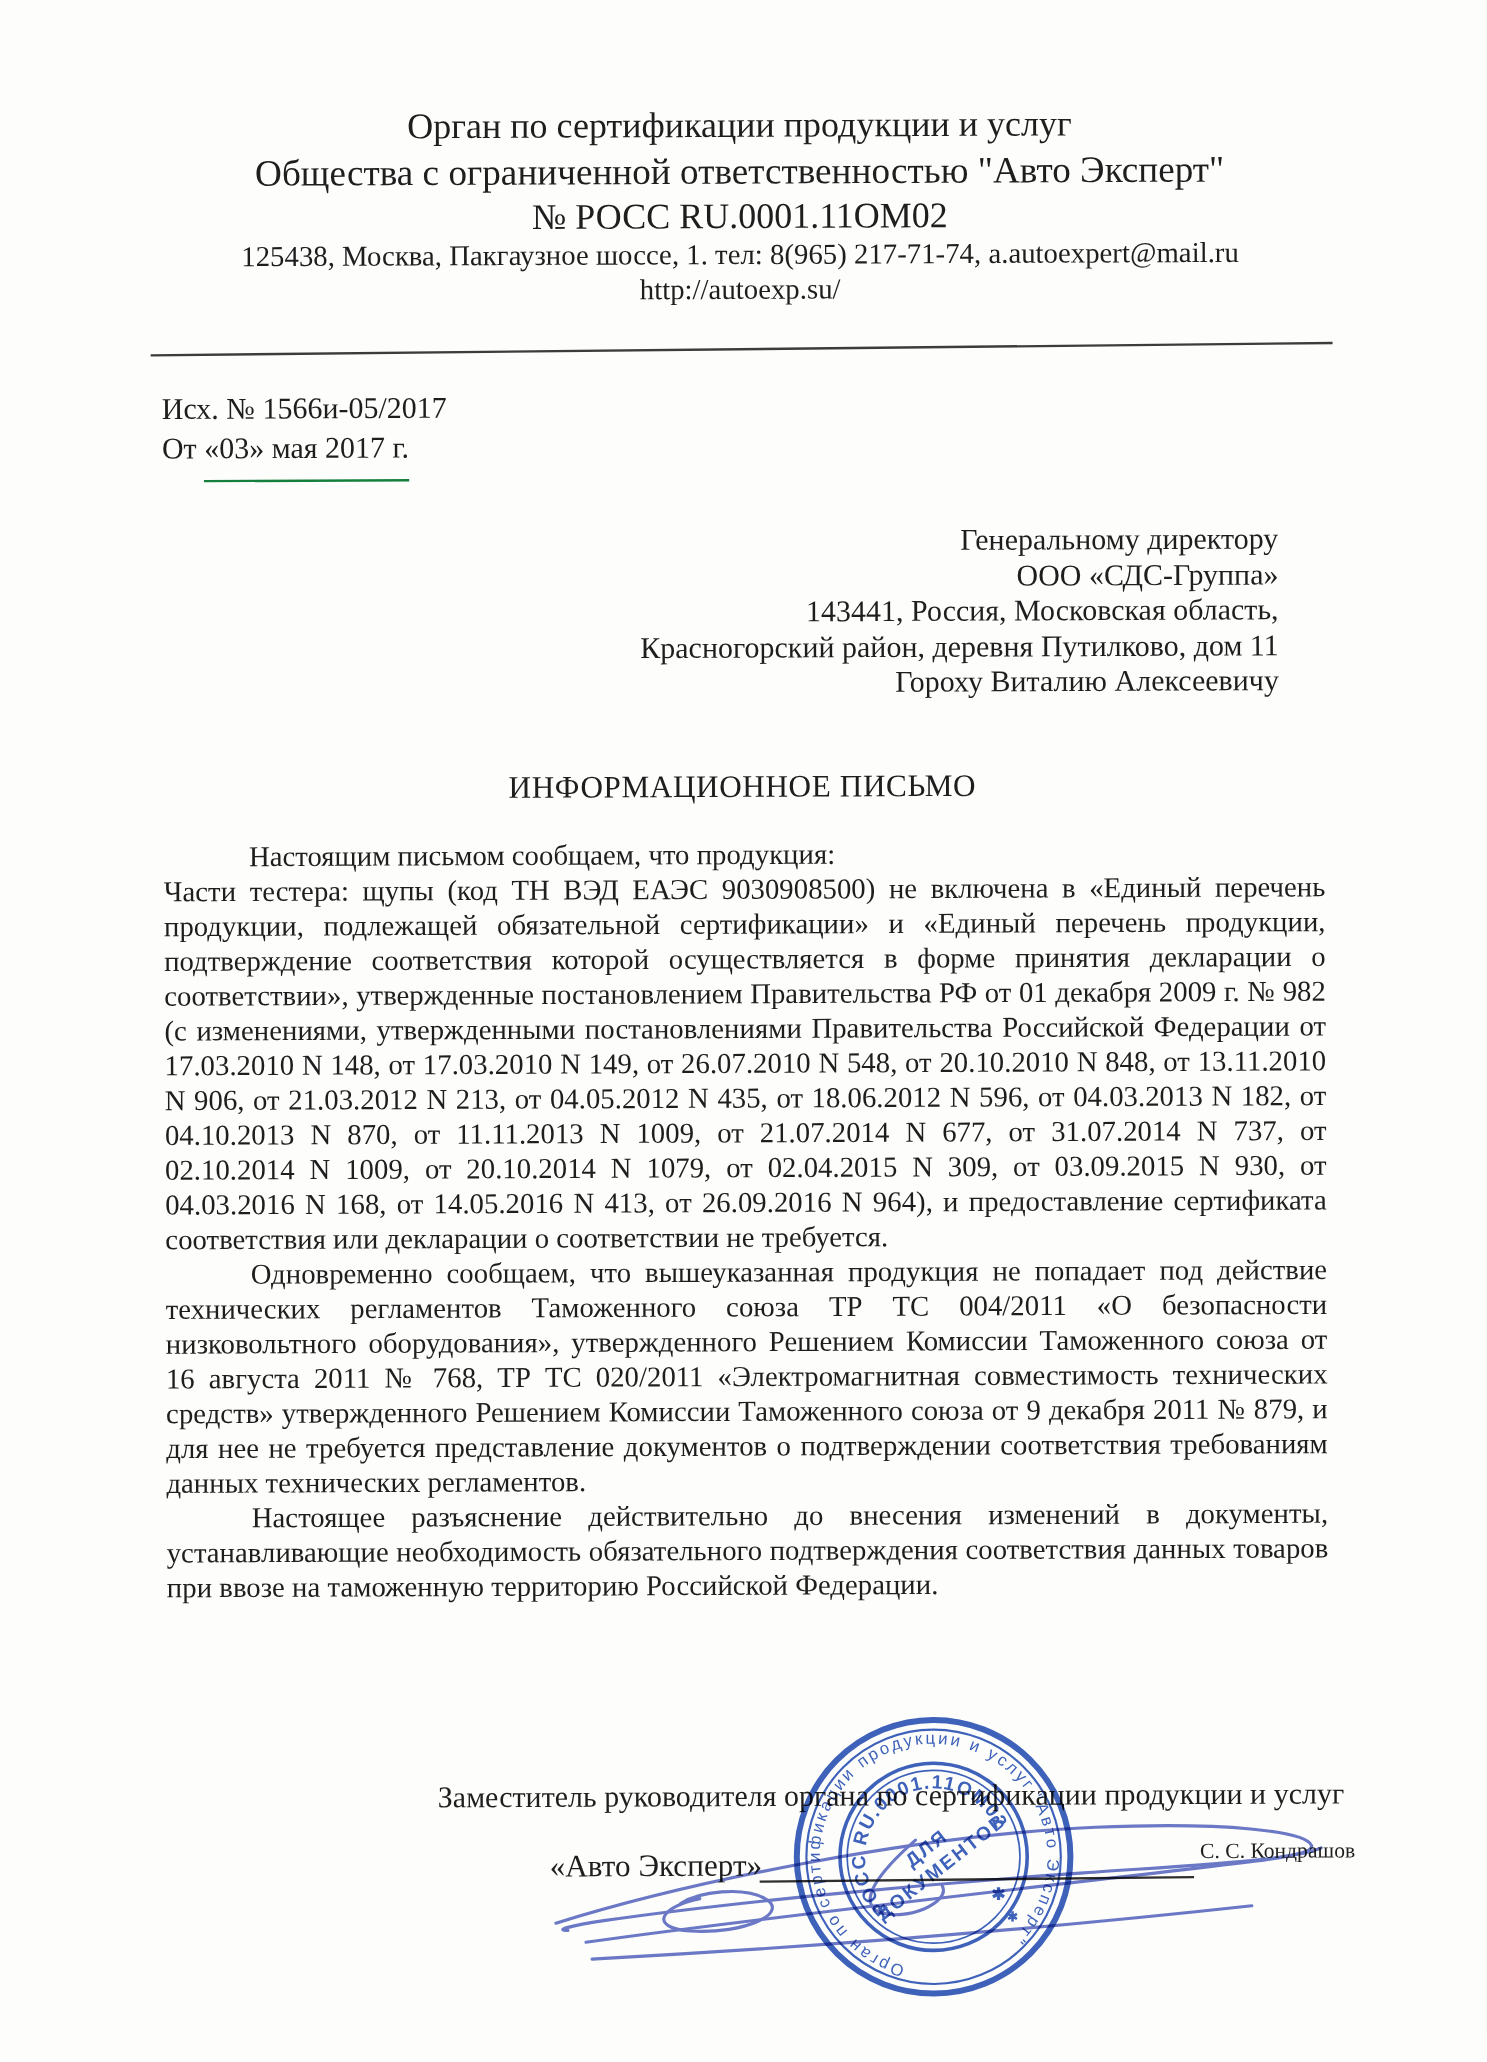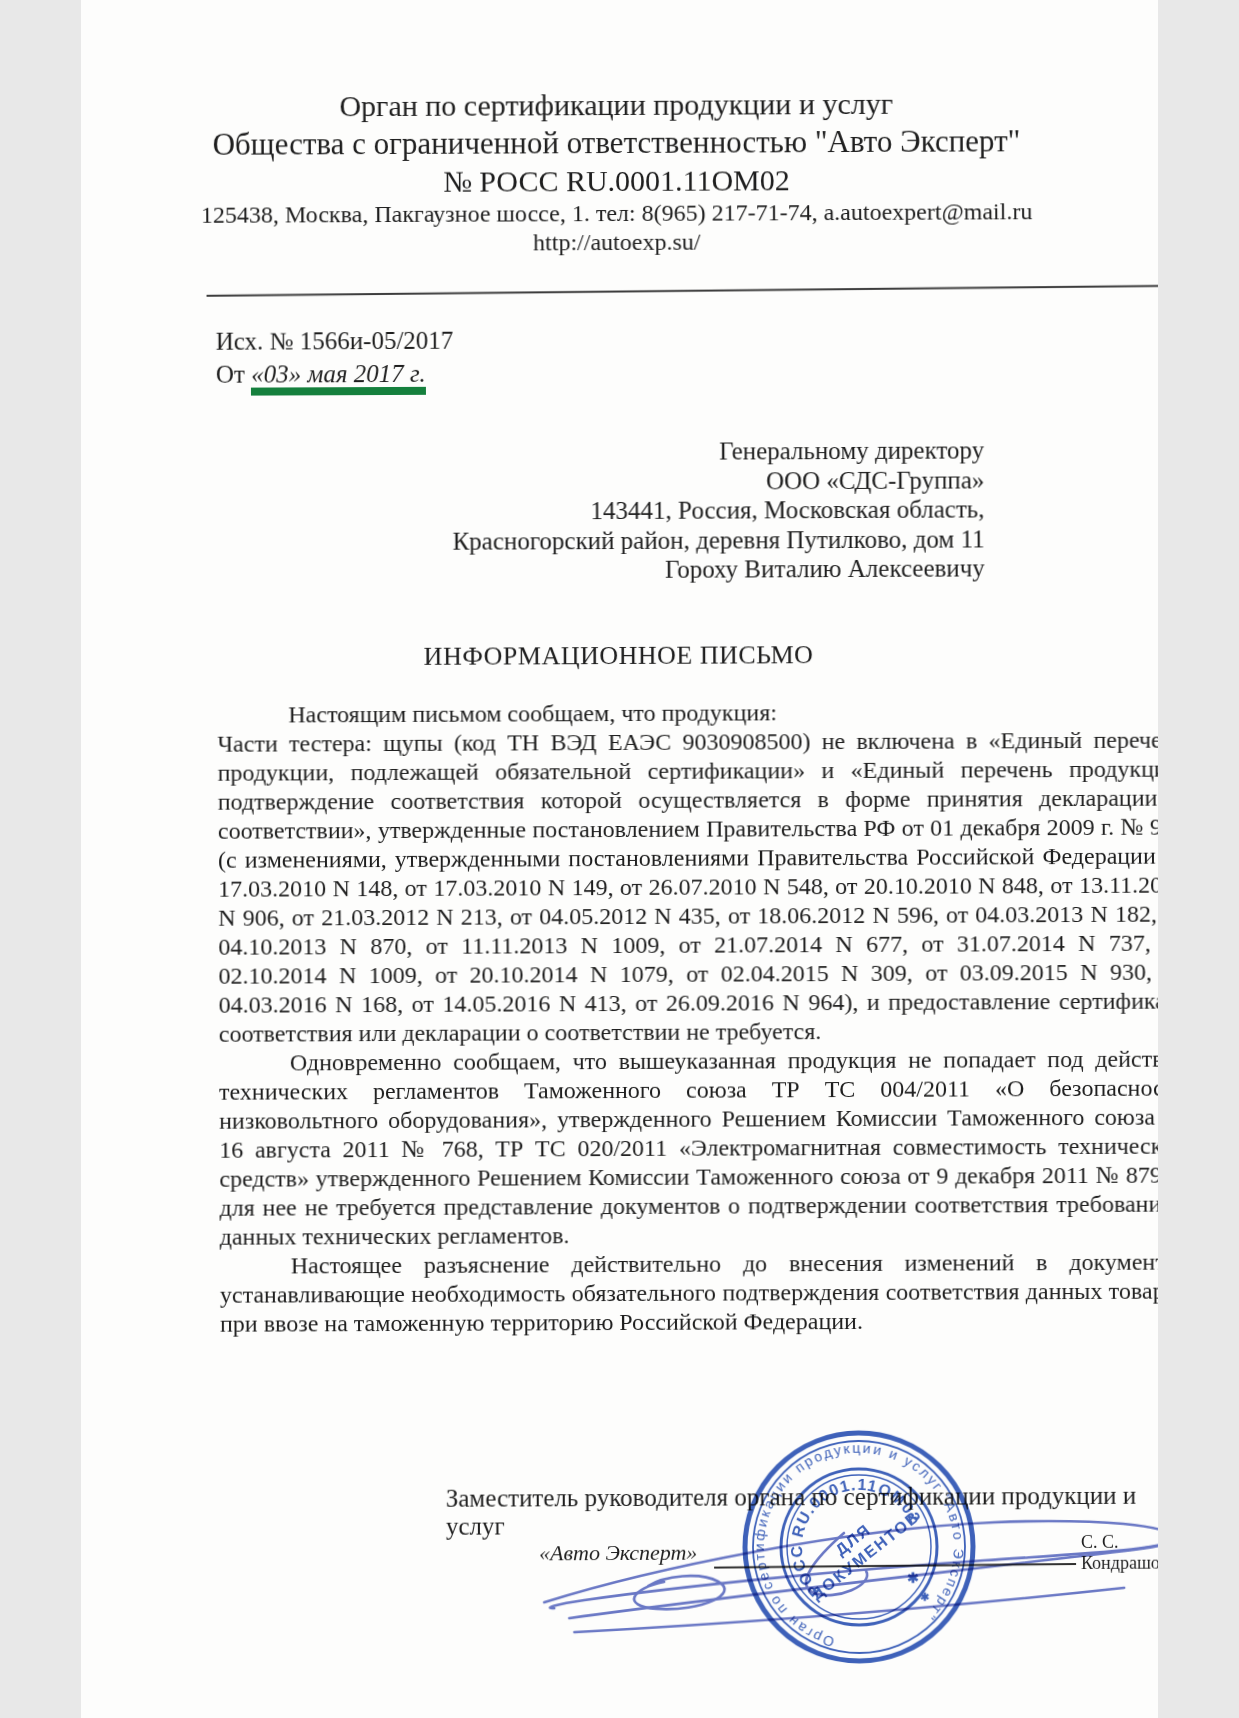--- a/index.html
+++ b/index.html
@@ -1,48 +1,48 @@
 <!DOCTYPE html>
 <html><head>
 <meta charset="utf-8">
 <style>
   html,body{margin:0;padding:0;background:#e8e8e8;}
   #sheet{
     position:relative;
-    width:1077px;height:1718px;
+    width:1239px;height:1718px;
     margin:0 auto;
     background:#fdfdfc;
     overflow:hidden;
     font-family:"Liberation Serif", serif;
     color:#1e1e1e;
   }
   #content{position:absolute;inset:0;transform:rotate(-0.25deg);}
   
   .letterhead{position:absolute;top:86px;left:0;width:100%;text-align:center;}
   .lh1{font-size:30px;line-height:38px;}
   .lh2{font-size:31px;line-height:38px;}
   .lh3{font-size:30px;line-height:37px;}
   .lh4{font-size:24px;line-height:29px;}
   .lh5{font-size:24px;line-height:28px;}
   .rule{position:absolute;top:290px;left:128px;width:985px;height:2px;background:#3c3c3c;transform:rotate(-0.35deg);}
   
   .refblock{position:absolute;left:137px;top:323px;font-size:25px;line-height:33px;}
-  .date-underline{border-bottom:8px solid #15803d;padding-bottom:0;font-style:italic;}
+  .date-underline{border-bottom:2px solid #15803d;padding-bottom:12px;}
   
   .recipient{position:absolute;right:172px;top:437px;text-align:right;font-size:25px;line-height:29.5px;}
   
   .doc-title{position:absolute;top:641px;left:0;width:100%;text-align:center;font-size:26px;font-weight:500;letter-spacing:0.5px;}
   
   .body-text{position:absolute;left:137px;top:699px;width:968px;font-size:24px;line-height:29px;text-align:justify;}
   .intro-line{padding-left:71px;text-align:left;}
   .para{text-indent:71px;margin:0;}
   .para-noindent{text-indent:0;margin:0;}
   
   .sig-position{position:absolute;left:362px;top:1484px;font-size:25px;}
-  .sig-org{position:absolute;left:455px;top:1540px;font-size:22px;font-style:italic;}
+  .sig-org{position:absolute;left:455px;top:1540px;font-size:26px;}
   .sig-line{position:absolute;left:630px;top:1566px;width:362px;height:2px;background:#2f2f2f;transform:rotate(-0.35deg);}
   .sig-name{position:absolute;left:997px;top:1534px;font-size:18px;}
   
   .stamp-svg{position:absolute;left:655px;top:1428px;mix-blend-mode:multiply;opacity:0.93;}
   .pen-svg{position:absolute;left:430px;top:1490px;mix-blend-mode:multiply;opacity:0.88;}
   .stamp-ring-text{font-family:"Liberation Sans",sans-serif;font-size:14px;letter-spacing:2.2px;font-weight:500;}
   .stamp-code-text{font-family:"Liberation Sans",sans-serif;font-size:16px;letter-spacing:1.4px;font-weight:700;}
   .stamp-center-text{font-family:"Liberation Sans",sans-serif;font-size:16px;letter-spacing:2px;font-weight:700;}
   .stamp-star{font-family:"Liberation Sans",sans-serif;font-weight:700;}
 </style>

